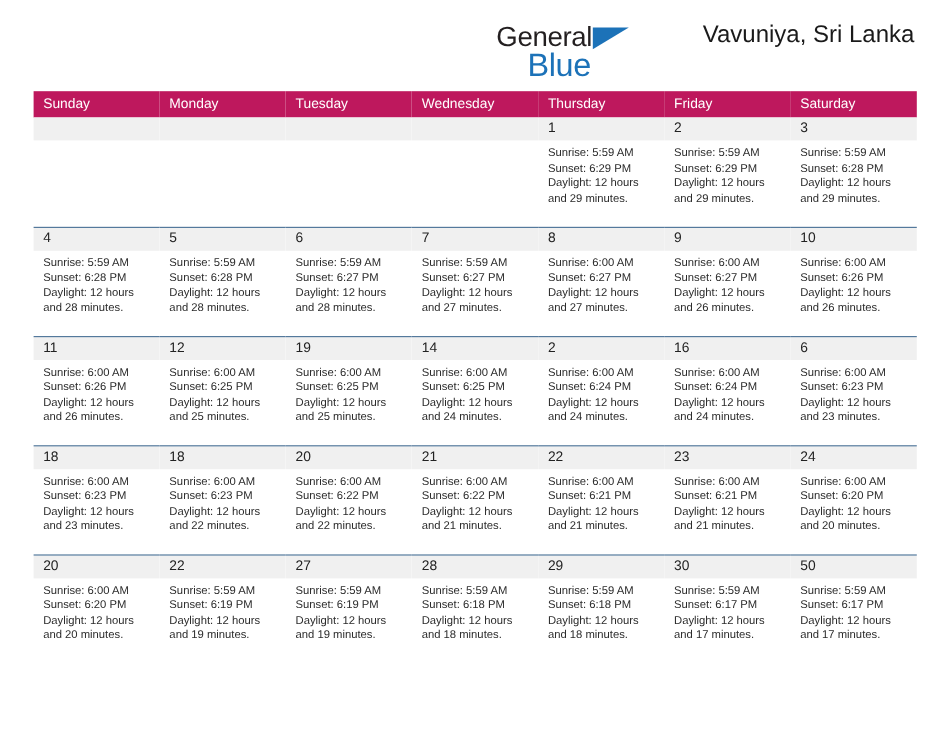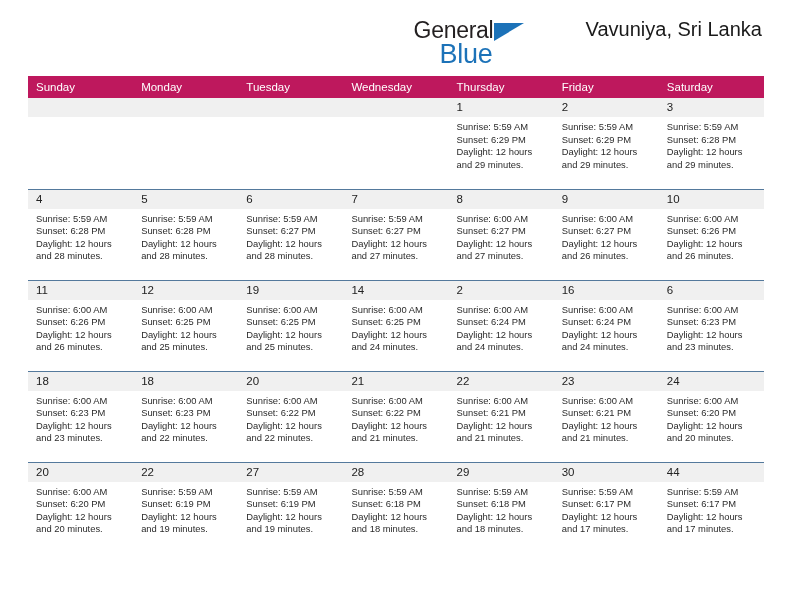--- a/index.html
+++ b/index.html
@@ -453,21 +453,21 @@
           <td class="">
             <div class="daynum">30</div>
             <div class="cell-body">
               <div>Sunrise: 5:59 AM</div>
               <div>Sunset: 6:17 PM</div>
               <div>Daylight: 12 hours</div>
               <div>and 17 minutes.</div>
             </div>
           </td>
           <td class="">
-            <div class="daynum">44</div>
+            <div class="daynum">50</div>
             <div class="cell-body">
               <div>Sunrise: 5:59 AM</div>
               <div>Sunset: 6:17 PM</div>
               <div>Daylight: 12 hours</div>
               <div>and 17 minutes.</div>
             </div>
           </td>
         </tr>
       </tbody>
   </table>

